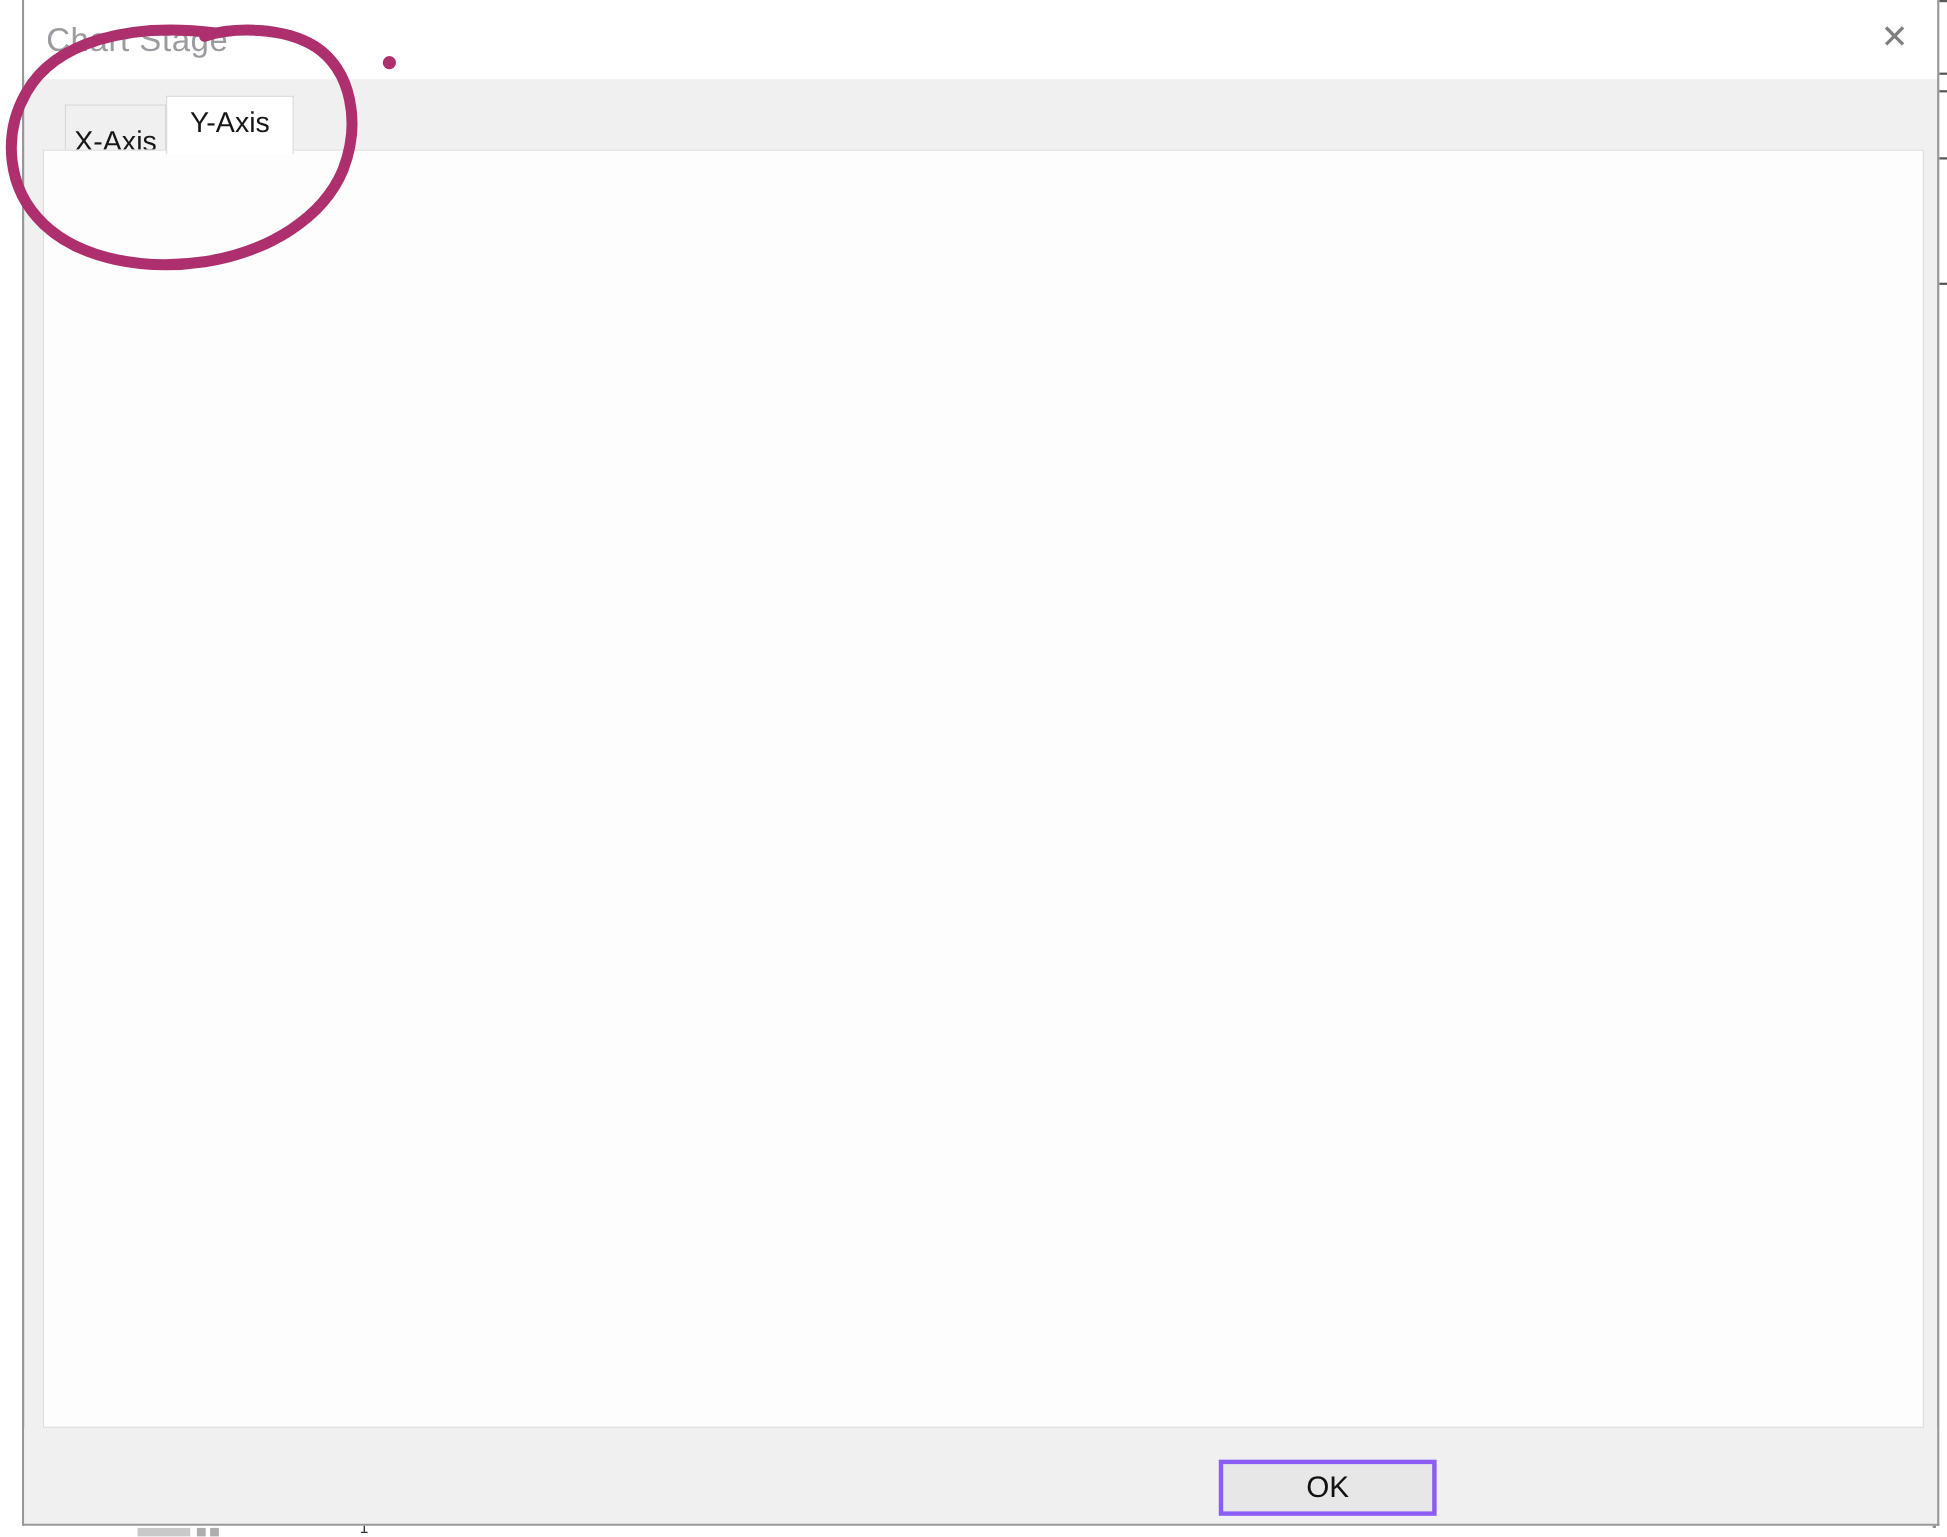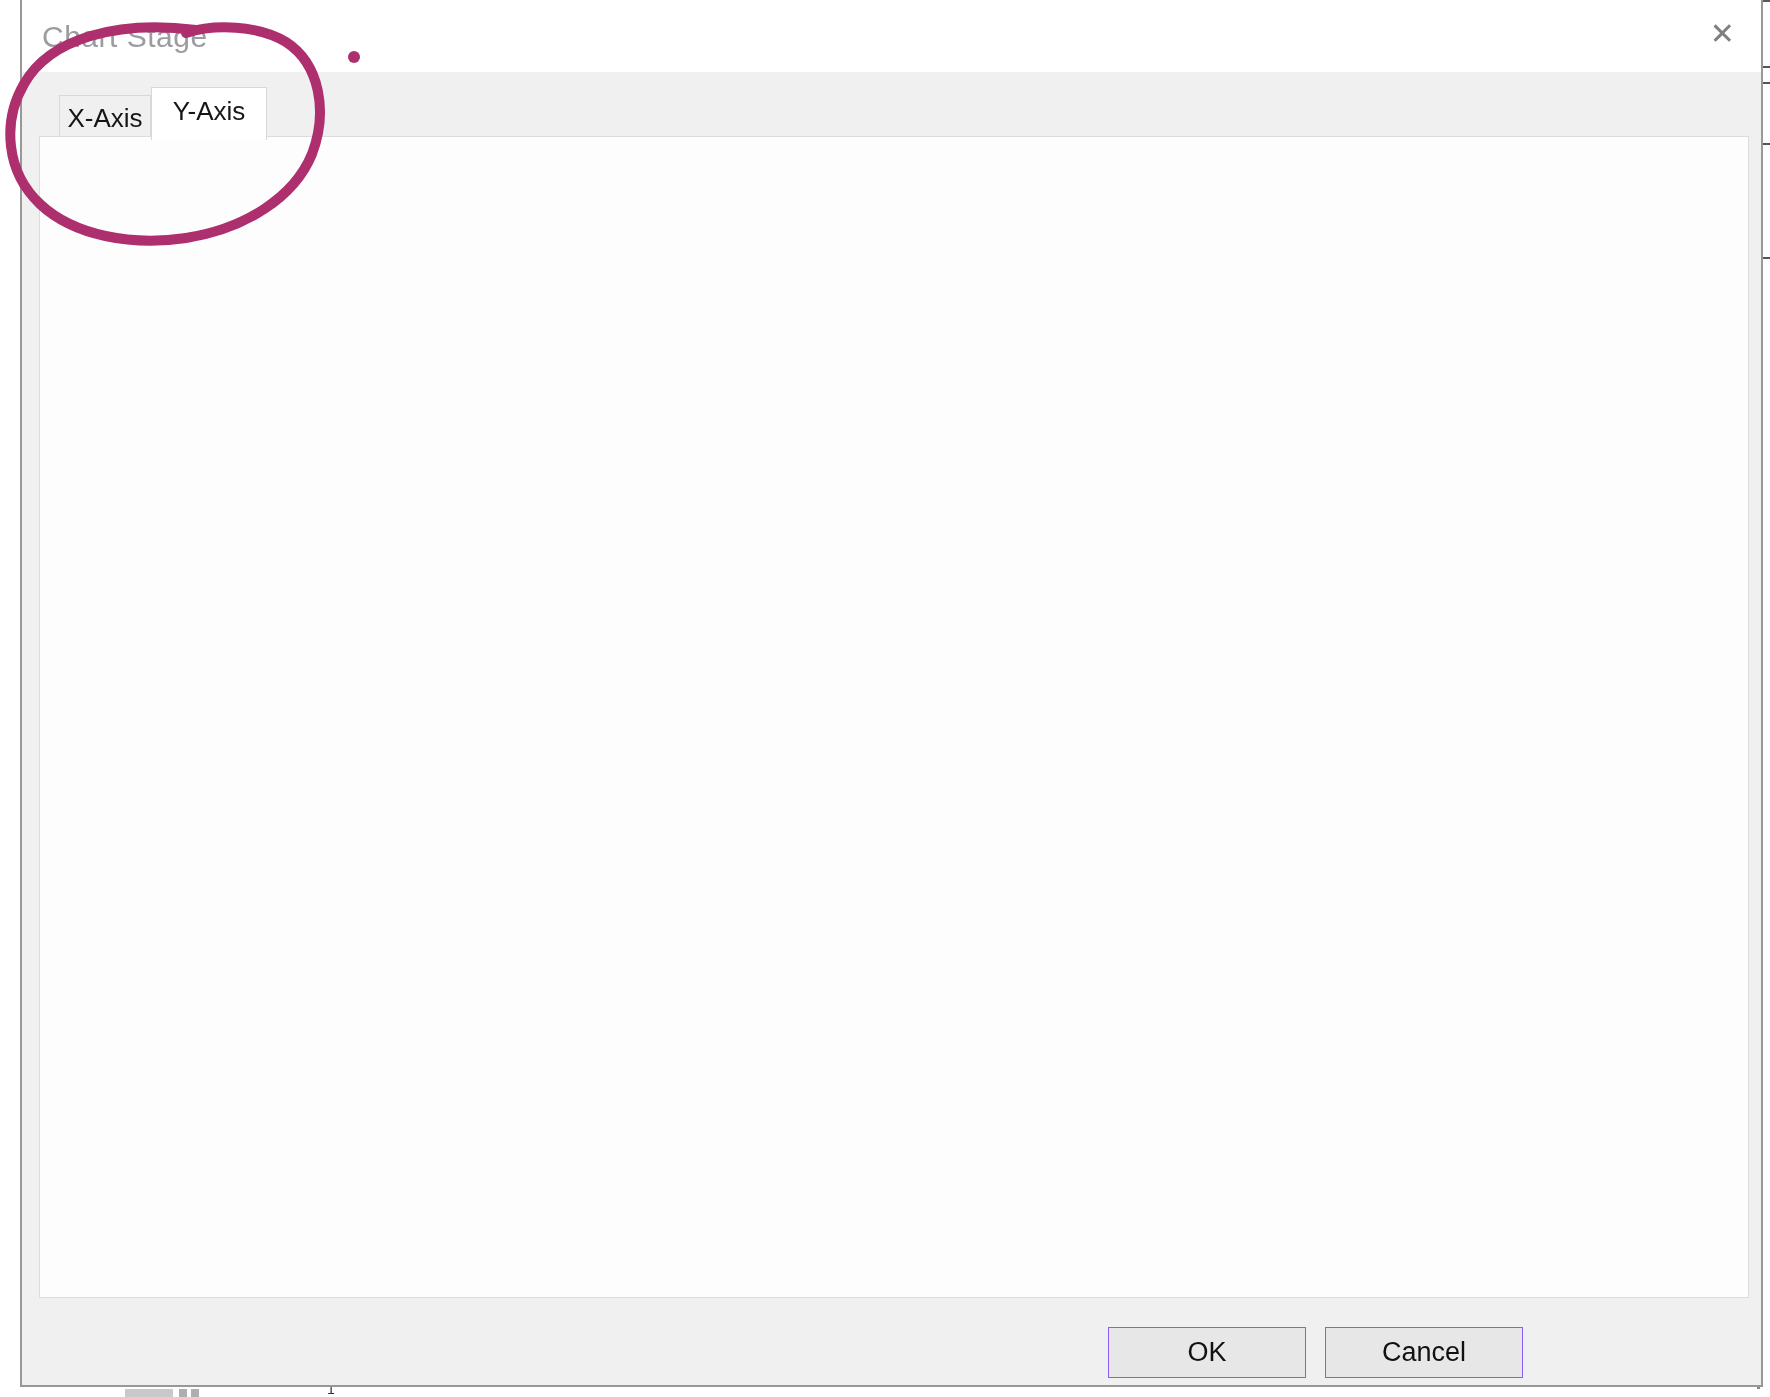--- a/index.html
+++ b/index.html
@@ -8,28 +8,28 @@
   .abs{position:absolute;line-height:normal;}
 
   
   .dialog{position:absolute;left:20px;top:0;width:1739px;height:1385px;background:#f0f0f0;
           border-left:2px solid #989898;border-right:2px solid #989898;border-bottom:2px solid #989898;box-sizing:content-box;}
   .titlebar{position:absolute;left:0;top:0;width:100%;height:72px;background:#ffffff;}
   .dlg-title{position:absolute;left:20px;top:20px;font-size:30px;color:#9b9ba0;letter-spacing:.5px;}
   .close-x{position:absolute;right:26px;top:16px;font-size:30px;color:#7f7f7f;cursor:default;}
 
   .tab{position:absolute;box-sizing:border-box;text-align:center;font-size:26px;color:#161616;}
-  .tab-x{left:37px;top:95px;width:92px;height:42px;background:#f0f0f0;border:1px solid #d8d8d8;border-bottom:none;padding-top:7px;}
+  .tab-x{left:37px;top:95px;width:92px;height:42px;background:#f0f0f0;border:1px solid #d8d8d8;border-bottom:none;padding-top:17px;}
   .tab-y{left:129px;top:87px;width:116px;height:53px;background:#ffffff;border:1px solid #d8d8d8;border-bottom:none;padding-top:8px;z-index:6;}
 
   .page{position:absolute;left:17px;top:136px;width:1710px;height:1162px;background:#fdfdfd;
         border:1px solid #dcdcdc;box-sizing:border-box;z-index:2;}
 
   .footer{position:absolute;left:0;top:1298px;width:100%;height:87px;background:#f0f0f0;}
-  .btn{position:absolute;top:29px;width:198px;height:51px;background:#e7e7e7;border:1px solid #8b5cf6;
+  .btn{position:absolute;top:29px;width:198px;height:51px;background:#e7e7e7;border:4px solid #8b5cf6;
        font-size:27px;color:#111;display:flex;align-items:center;justify-content:center;box-sizing:border-box;}
 
   
   .radio{position:absolute;border-radius:50%;box-sizing:border-box;background:#fff;}
   .radio .dot{position:absolute;left:50%;top:50%;transform:translate(-50%,-50%);border-radius:50%;}
   .r-sel{width:31px;height:31px;border:2px solid #2b2b2b;}
   .r-sel .dot{width:17px;height:17px;background:#3a3a3a;}
   .r-dis{width:28px;height:28px;border:2px solid #c4c4c4;}
   .r-gsel{width:26px;height:26px;border:2px solid #b5b5b5;}
   .r-gsel .dot{width:14px;height:14px;background:#acacac;}
@@ -172,21 +172,20 @@
 
     <div class="clip-check"></div>
     <div class="frag" style="left:127px;width:14px;"></div>
     <div class="frag" style="left:166px;width:7px;"></div>
     <div class="frag" style="left:216px;width:13px;"></div>
     <div class="frag" style="left:246px;width:15px;background:#3a5fa0;"></div>
     <div class="frag" style="left:286px;width:4px;"></div>
 
     <div class="footer">
       <div class="btn" style="left:1086px;">OK</div>
-      <div class="btn" style="left:1303px;">Cancel</div>
     </div>
   </div>
 
   <svg class="annotation-svg" width="420" height="290" viewBox="0 0 420 290">
     <path d="M 196 30 C 118 20 50 38 24 84 C 2 122 6 172 40 204 C 74 236 132 246 186 238 C 244 229 294 198 312 154 C 328 112 320 64 286 42 C 258 25 214 24 186 33" fill="none" stroke="#ad2f6d" stroke-width="10" stroke-linecap="round"></path>
     <circle cx="354" cy="57" r="6" fill="#ad2f6d"></circle>
   </svg>
 
 </div>
 

